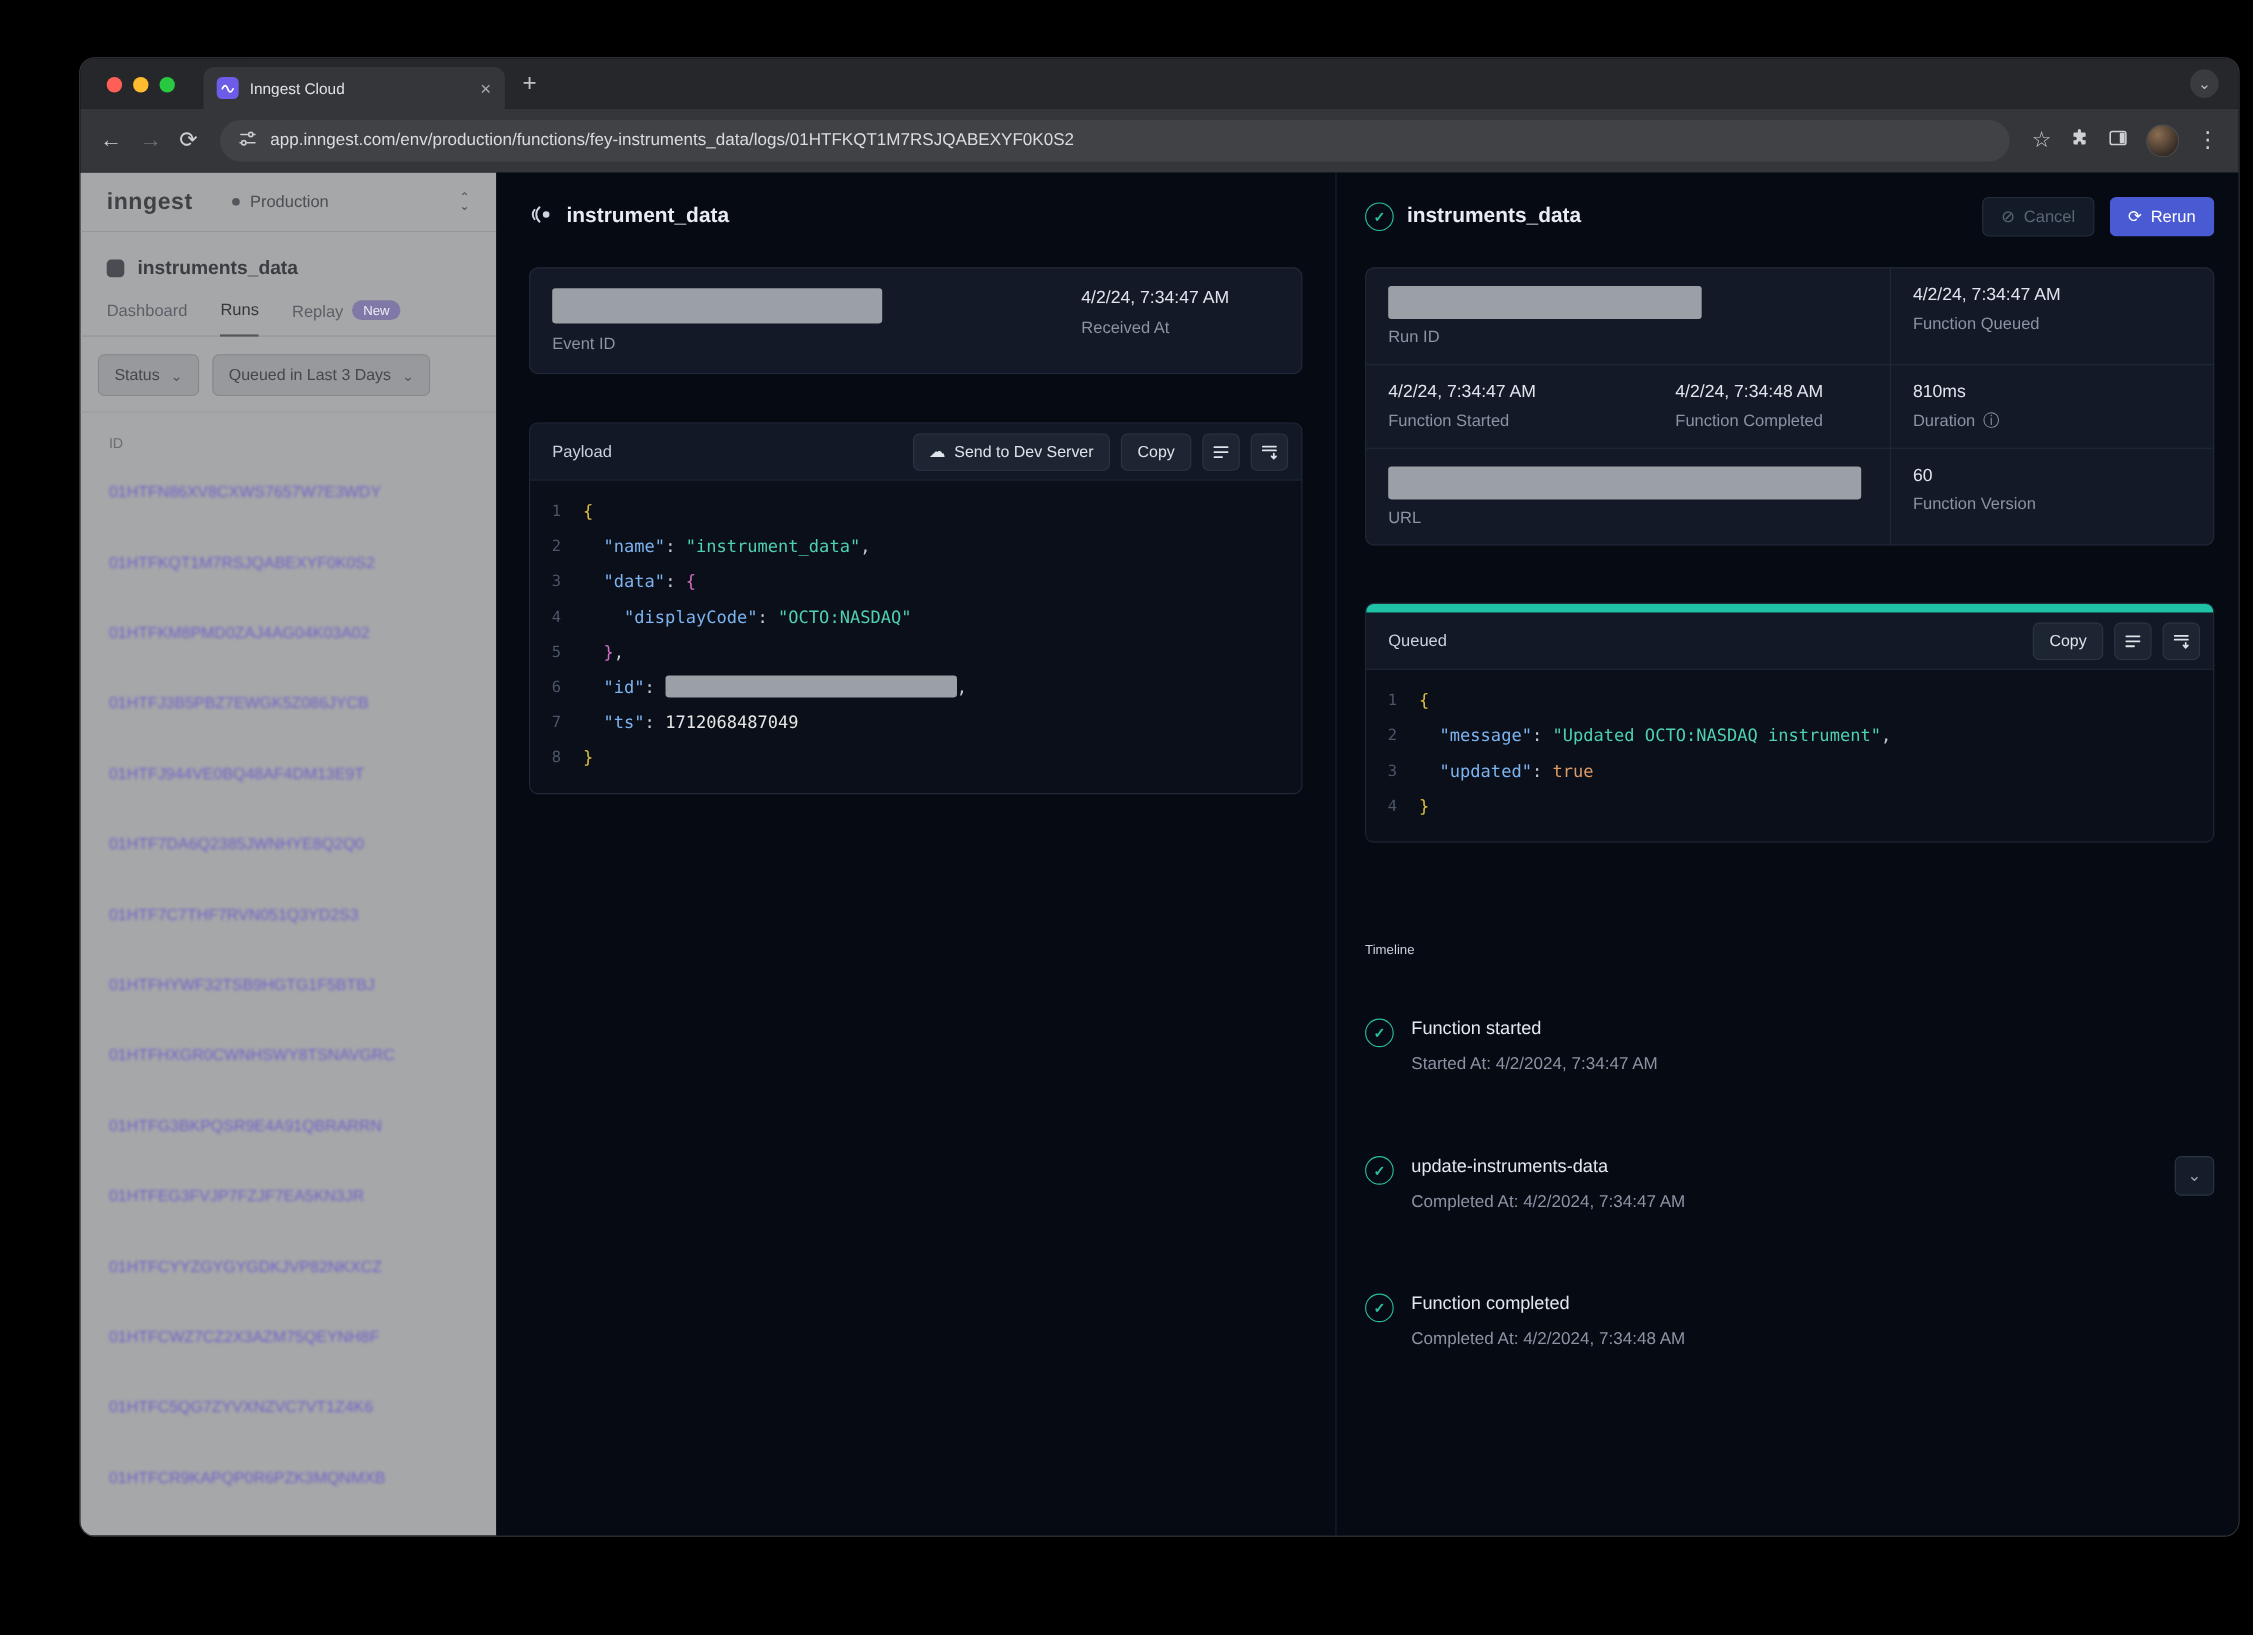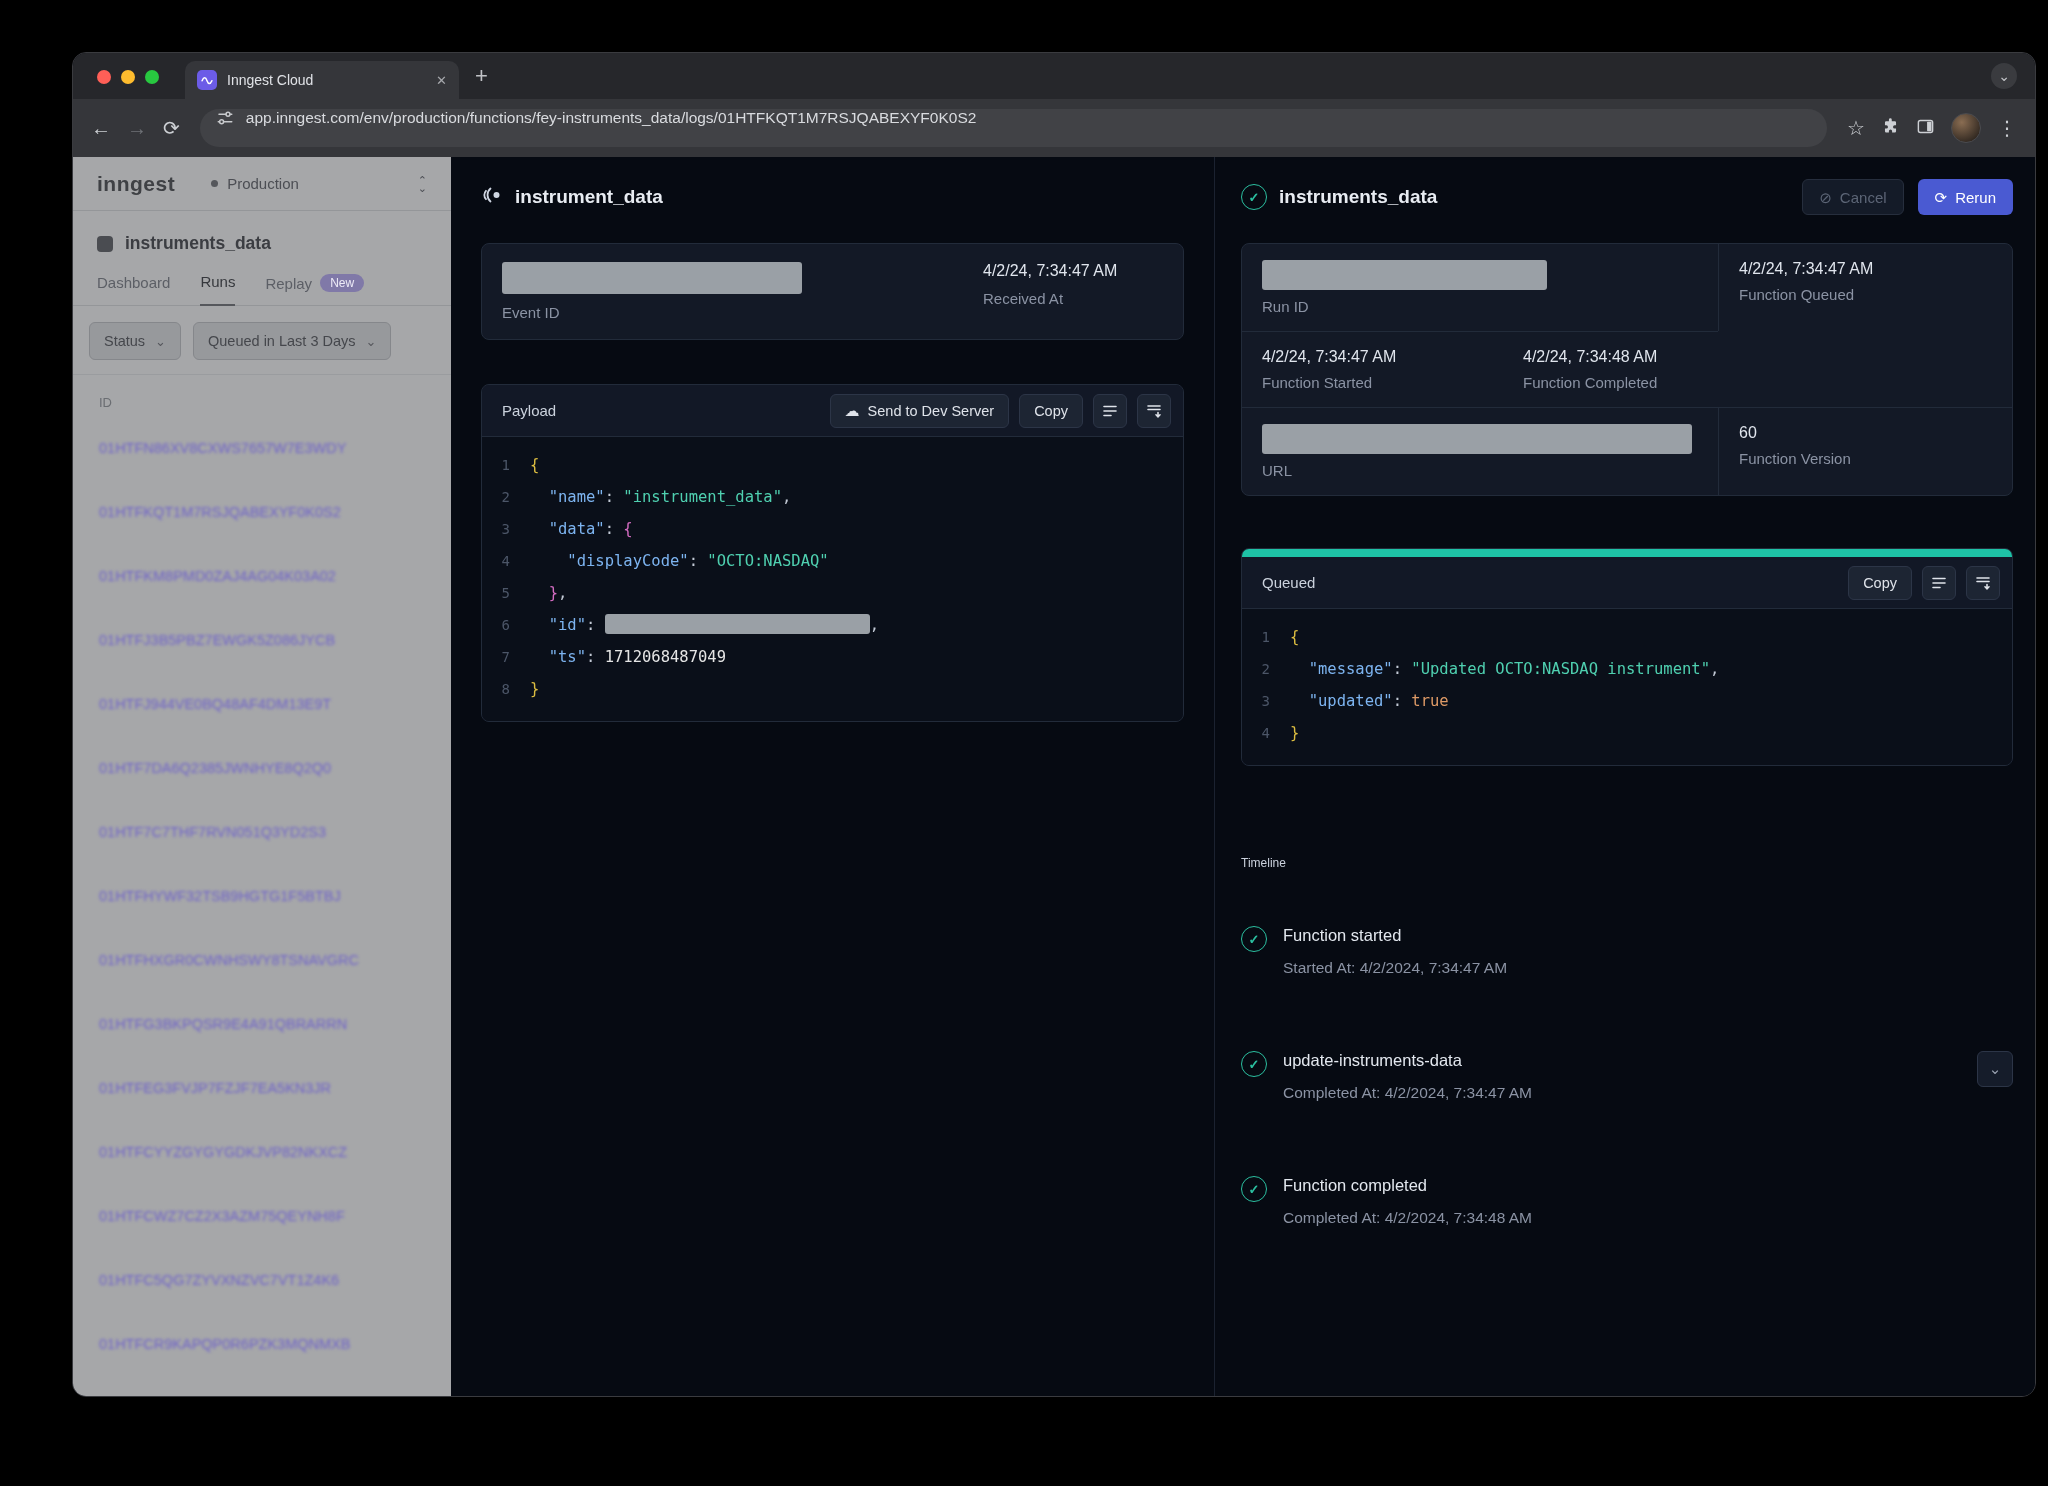--- a/index.html
+++ b/index.html
@@ -25,21 +25,21 @@
   .favicon { width:20px; height:20px; border-radius:5px; background:#6c5ce7; display:flex; align-items:center; justify-content:center; flex:none; }
   .tab-title { flex:1; font-size:14px; color:#e0e2e6; white-space:nowrap; overflow:hidden; }
   .tab-close { font-size:13px; color:#a7a9ad; cursor:default; }
   .newtab { align-self:center; margin-left:16px; font-size:22px; color:#c0c2c6; line-height:1; }
   .tabsearch { margin-left:auto; margin-right:18px; align-self:center; width:26px; height:26px; border-radius:50%; background:#3a3b3f; color:#c0c2c6; font-size:14px; display:flex; align-items:center; justify-content:center; }
 
   
   .toolbar { height:58px; background:#35363a; display:flex; align-items:center; gap:16px; padding:0 18px; flex:none; }
   .nav-ic { font-size:20px; color:#cdd0d4; line-height:1; }
   .nav-ic.disabled { color:#6f7277; }
-  .urlpill { flex:1; display:flex; gap:12px; height:38px; border-radius:19px; background:#414246; padding:0 16px; margin:0 4px; overflow:hidden; }
+  .urlpill { flex:1; display:flex; align-items:center; gap:12px; height:38px; border-radius:19px; background:#414246; padding:0 16px; margin:0 4px; overflow:hidden; }
   .url-text { font-size:15.5px; color:#d9dbdf; white-space:nowrap; overflow:hidden; }
   .avatar { width:30px; height:30px; border-radius:50%; background:radial-gradient(circle at 35% 30%, #8a6d52, #3a2f26 70%, #181411); border:1px solid #4a4b4f; flex:none; }
 
   
   .app { flex:1; display:flex; min-height:0; background:#060a12; }
 
   
   .sidebar { width:378px; flex:none; background:#a6a7a9; overflow:hidden; display:flex; flex-direction:column; }
   .sb-top { height:54px; display:flex; align-items:center; padding:0 24px; border-bottom:1px solid #949699; flex:none; }
   .sb-logo { font-size:21px; font-weight:bold; color:#3f4145; letter-spacing:.5px; }
@@ -339,20 +339,27 @@
           <span class="label">Function Queued</span>
         </div>
         <div class="cell rowsep">
           <span class="value">4/2/24, 7:34:47 AM</span>
           <span class="label">Function Started</span>
         </div>
         <div class="cell rowsep">
           <span class="value">4/2/24, 7:34:48 AM</span>
           <span class="label">Function Completed</span>
         </div>
+        <div class="cell rowsep colsep">
+          <span class="value">810ms</span>
+          <span class="label dur-label">
+            <span>Duration</span>
+            <span class="info-ic">ⓘ</span>
+          </span>
+        </div>
         <div class="cell rowsep span2">
           <span class="redact" style="width:430px;height:30px;"></span>
           <span class="label">URL</span>
         </div>
         <div class="cell rowsep colsep">
           <span class="value">60</span>
           <span class="label">Function Version</span>
         </div>
       </div>
 

